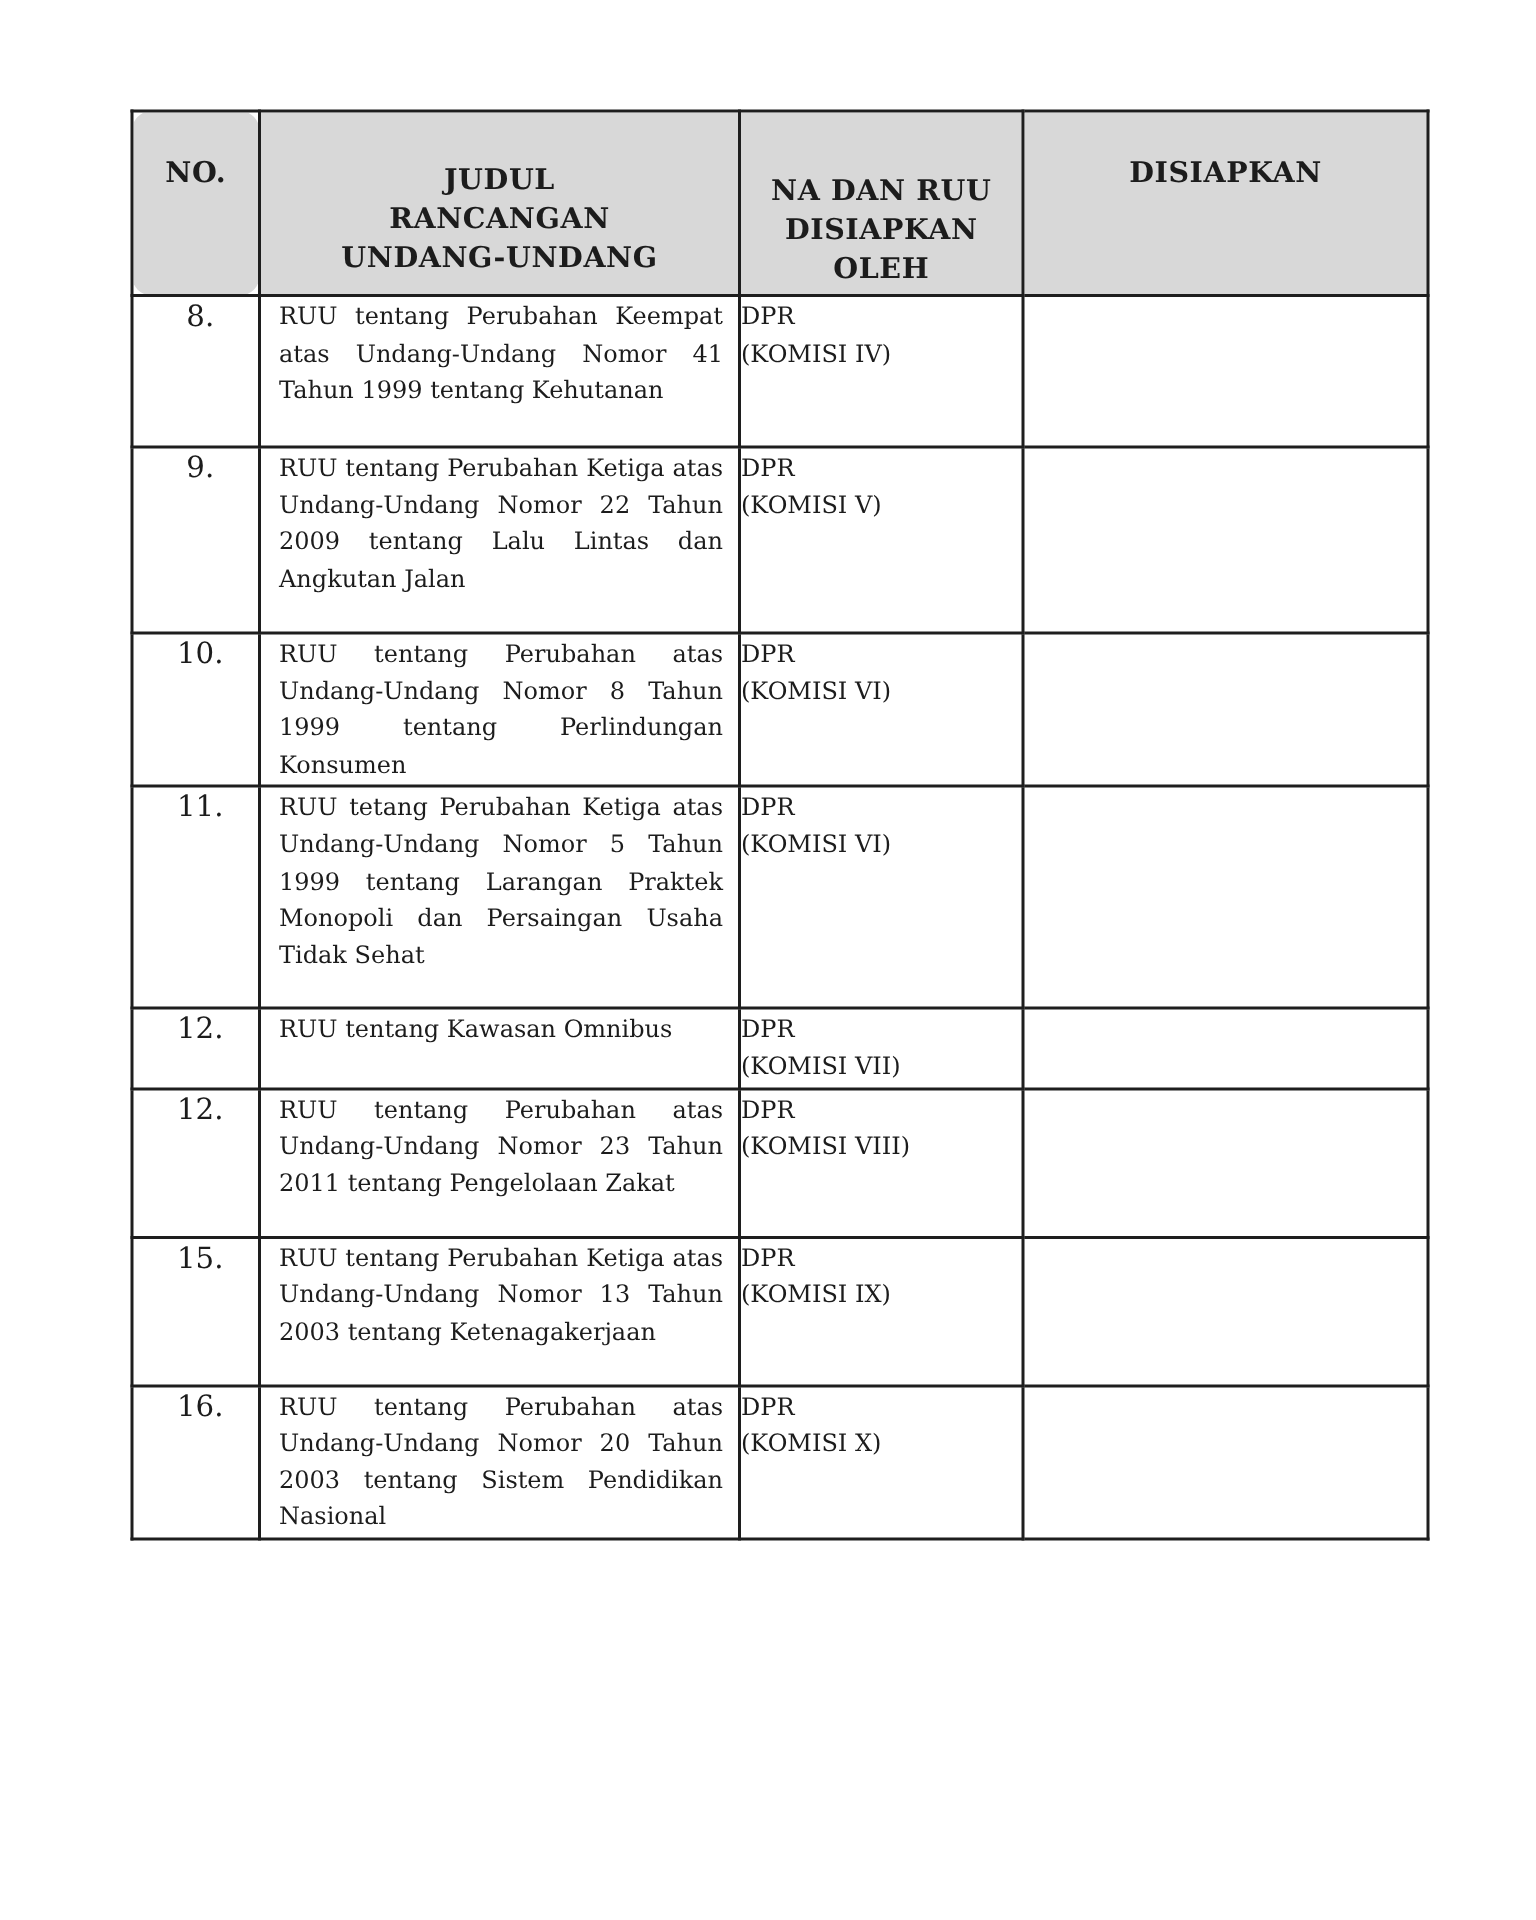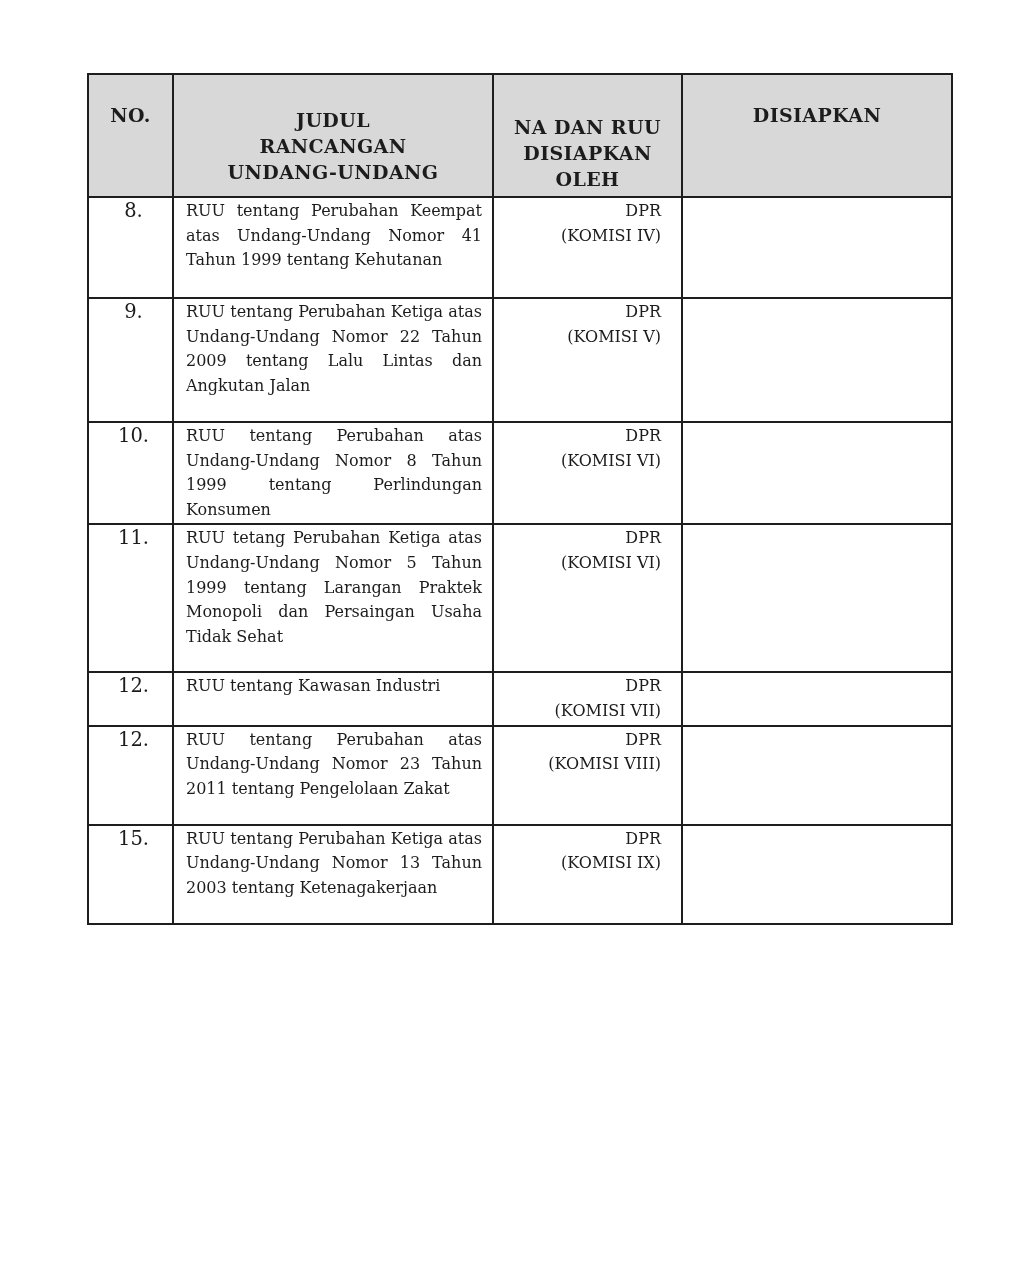--- a/index.html
+++ b/index.html
@@ -40,21 +40,21 @@
     background: #d8d8d8;
     font-weight: bold;
     font-size: 19px;
     line-height: 26px;
     letter-spacing: 0.4px;
     text-align: center;
     vertical-align: top;
     white-space: pre-line;
     padding: 0 4px;
   }
-  th.h-no  { padding-top: 27px; }
+  th.h-no  { padding-top: 27px; border-radius: 13px; }
   th.h-jud { padding-top: 32px; }
   th.h-na  { padding-top: 39px; }
   th.h-ket { padding-top: 27px; }
 
   
   .ruu-table td {
     font-size: 16px;
     line-height: 24.6px;
     vertical-align: top;
     padding: 1px 6px;
@@ -62,21 +62,21 @@
   td.cell-no {
     text-align: center;
     padding-left: 12px;
     font-size: 19.5px;
   }
   td.cell-title {
     text-align: justify;
     text-justify: inter-word;
     padding: 1px 10px 1px 12px;
   }
-  td.cell-prepared { text-align: right; padding: 1px 20px; }
+  td.cell-prepared { text-align: left; padding: 1px 0; }
   td.cell-note {
     text-align: center;
     font-style: italic;
     padding-top: 2px;
   }
   
   tr.rh-101 { height: 101px; }
   tr.rh-124 { height: 124px; }
   tr.rh-99  { height: 99px; }
   tr.rh-148 { height: 148px; }
@@ -138,21 +138,21 @@
         <td class="cell-no">11.</td>
         <td class="cell-title">RUU tetang Perubahan Ketiga atas Undang-Undang Nomor 5 Tahun 1999 tentang Larangan Praktek Monopoli dan Persaingan Usaha Tidak Sehat</td>
         <td class="cell-prepared">
           <div>DPR</div>
           <div>(KOMISI VI)</div>
         </td>
         <td class="cell-note"></td>
       </tr>
       <tr class="rh-49">
         <td class="cell-no">12.</td>
-        <td class="cell-title">RUU tentang Kawasan Industri</td>
+        <td class="cell-title">RUU tentang Kawasan Omnibus</td>
         <td class="cell-prepared">
           <div>DPR</div>
           <div>(KOMISI VII)</div>
         </td>
         <td class="cell-note"></td>
       </tr>
       <tr class="rh-99">
         <td class="cell-no">12.</td>
         <td class="cell-title">RUU tentang Perubahan atas Undang-Undang Nomor 23 Tahun 2011 tentang Pengelolaan Zakat</td>
         <td class="cell-prepared">
@@ -163,15 +163,24 @@
       </tr>
       <tr class="rh-99">
         <td class="cell-no">15.</td>
         <td class="cell-title">RUU tentang Perubahan Ketiga atas Undang-Undang Nomor 13 Tahun 2003 tentang Ketenagakerjaan</td>
         <td class="cell-prepared">
           <div>DPR</div>
           <div>(KOMISI IX)</div>
         </td>
         <td class="cell-note"></td>
       </tr>
+      <tr class="rh-99">
+        <td class="cell-no">16.</td>
+        <td class="cell-title">RUU tentang Perubahan atas Undang-Undang Nomor 20 Tahun 2003 tentang Sistem Pendidikan Nasional</td>
+        <td class="cell-prepared">
+          <div>DPR</div>
+          <div>(KOMISI X)</div>
+        </td>
+        <td class="cell-note"></td>
+      </tr>
     </tbody>
   </table>
 </div>
 
 </body></html>

